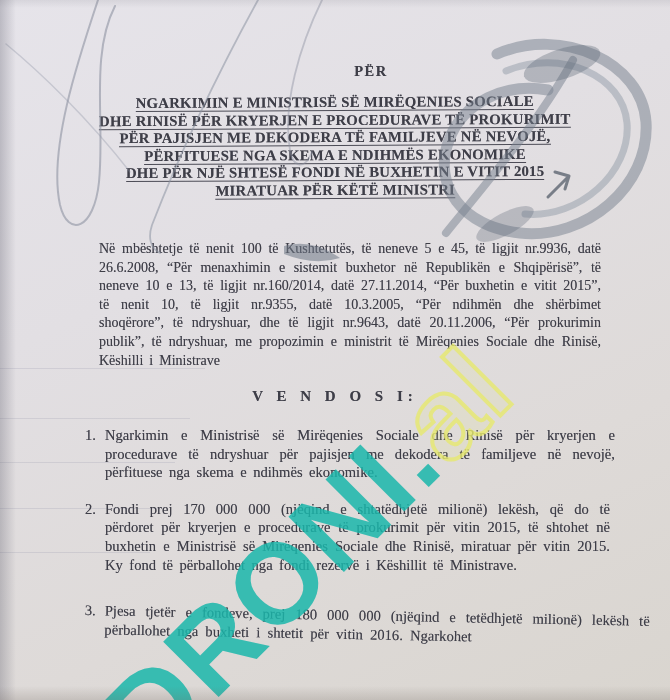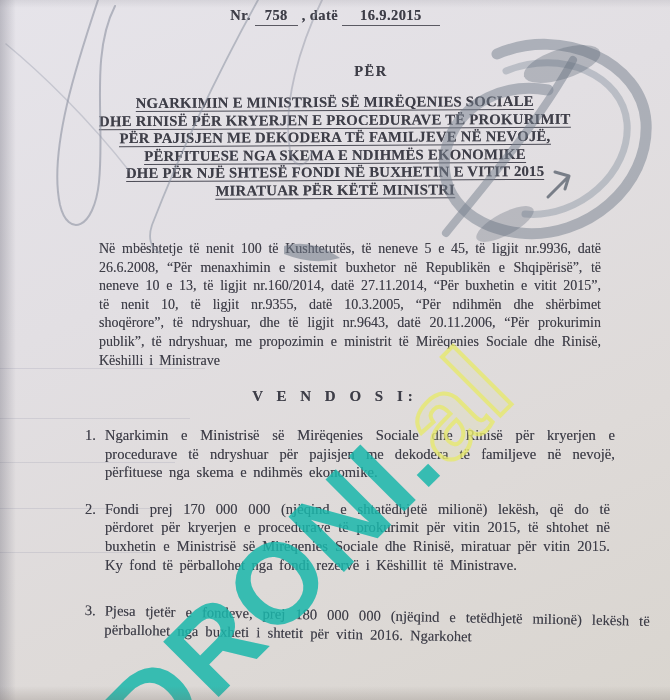--- a/index.html
+++ b/index.html
@@ -62,26 +62,20 @@
 <body>
 
 <div class="page">
 
   <div class="ghostline" style="top:368px;width:205px;"></div>
   <div class="ghostline" style="top:418px;width:190px;"></div>
   <div class="ghostline" style="top:462px;width:175px;"></div>
   <div class="ghostline" style="top:508px;width:160px;"></div>
   <div class="ghostline" style="top:552px;width:150px;"></div>
 
-  <div class="docnum ink">
-    <span>Nr.</span>
-    <span class="val">758</span>
-    <span>, datë</span>
-    <span class="val" style="padding:0 18px 1px 18px;">16.9.2015</span>
-  </div>
 
   <div class="per-heading ink">PËR</div>
 
   <div class="title-block ink">
     <div class="title-line"><span>NGARKIMIN E MINISTRISË SË MIRËQENIES SOCIALE</span></div>
     <div class="title-line"><span>DHE RINISË PËR KRYERJEN E PROCEDURAVE TË PROKURIMIT</span></div>
     <div class="title-line"><span>PËR PAJISJEN ME DEKODERA TË FAMILJEVE NË NEVOJË,</span></div>
     <div class="title-line"><span>PËRFITUESE NGA SKEMA E NDIHMËS EKONOMIKE</span></div>
     <div class="title-line"><span>DHE PËR NJË SHTESË FONDI NË BUXHETIN E VITIT 2015</span></div>
     <div class="title-line"><span>MIRATUAR PËR KËTË MINISTRI</span></div>

